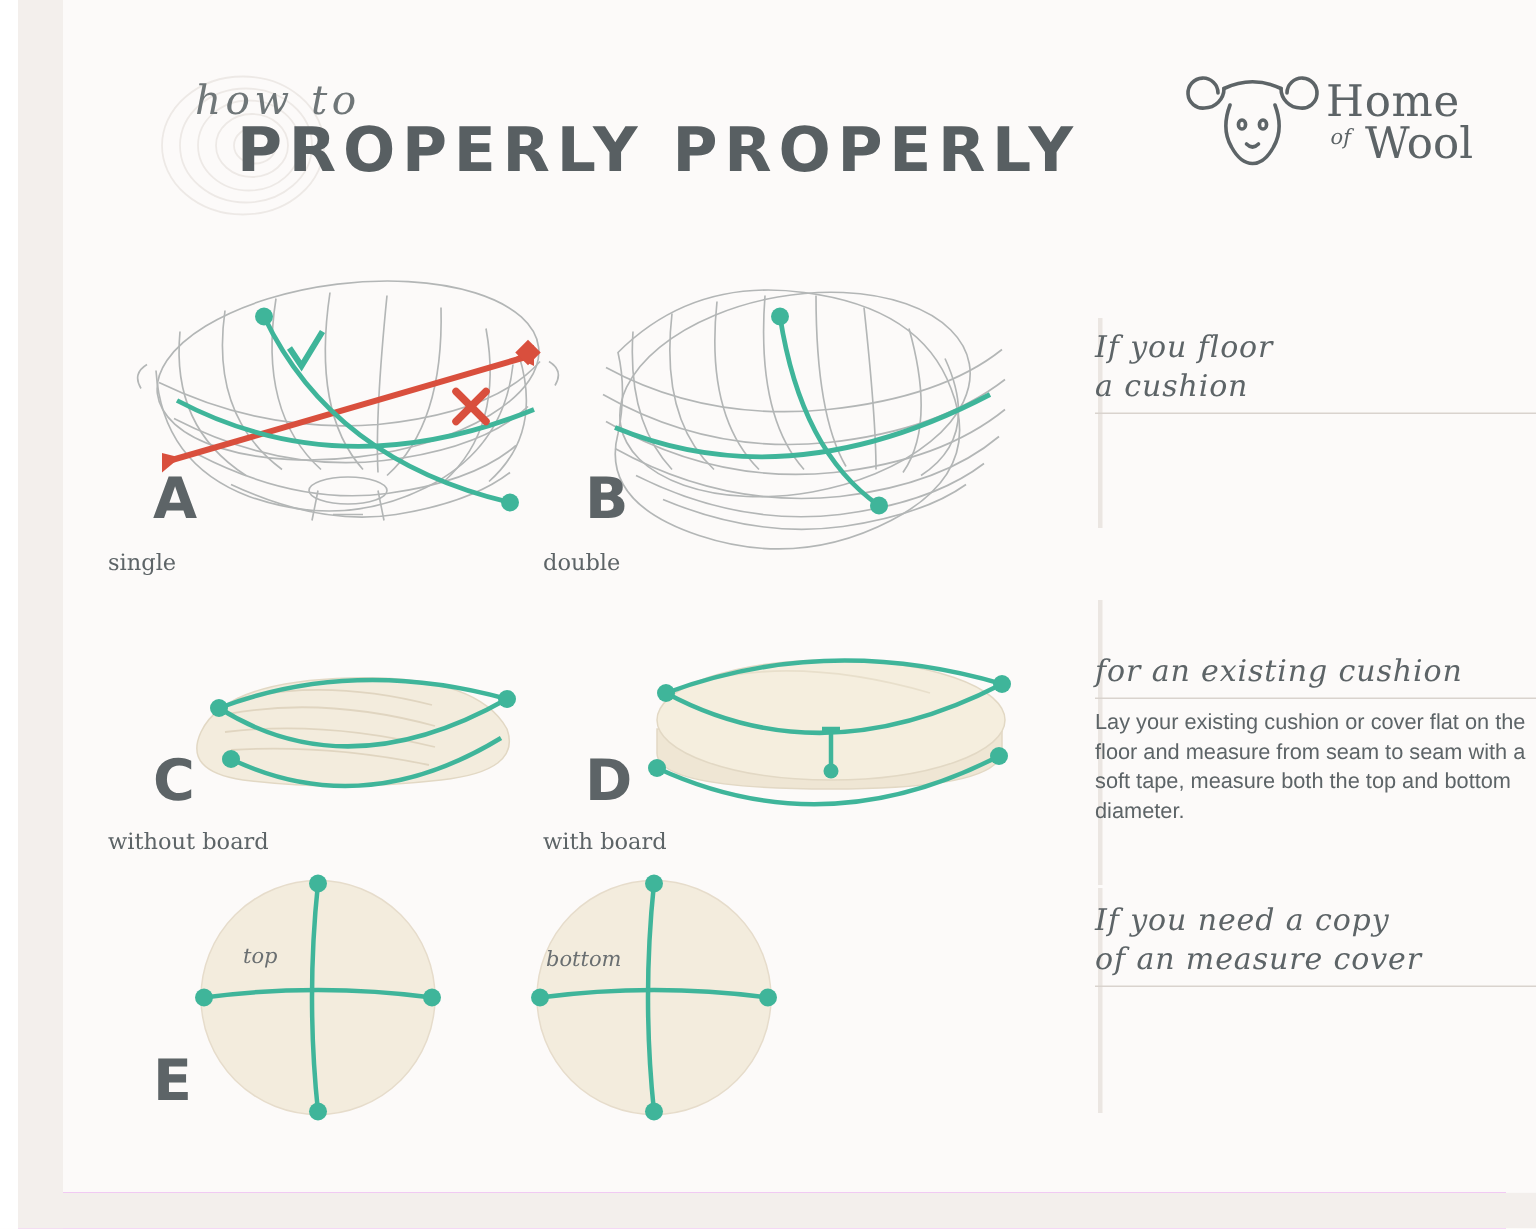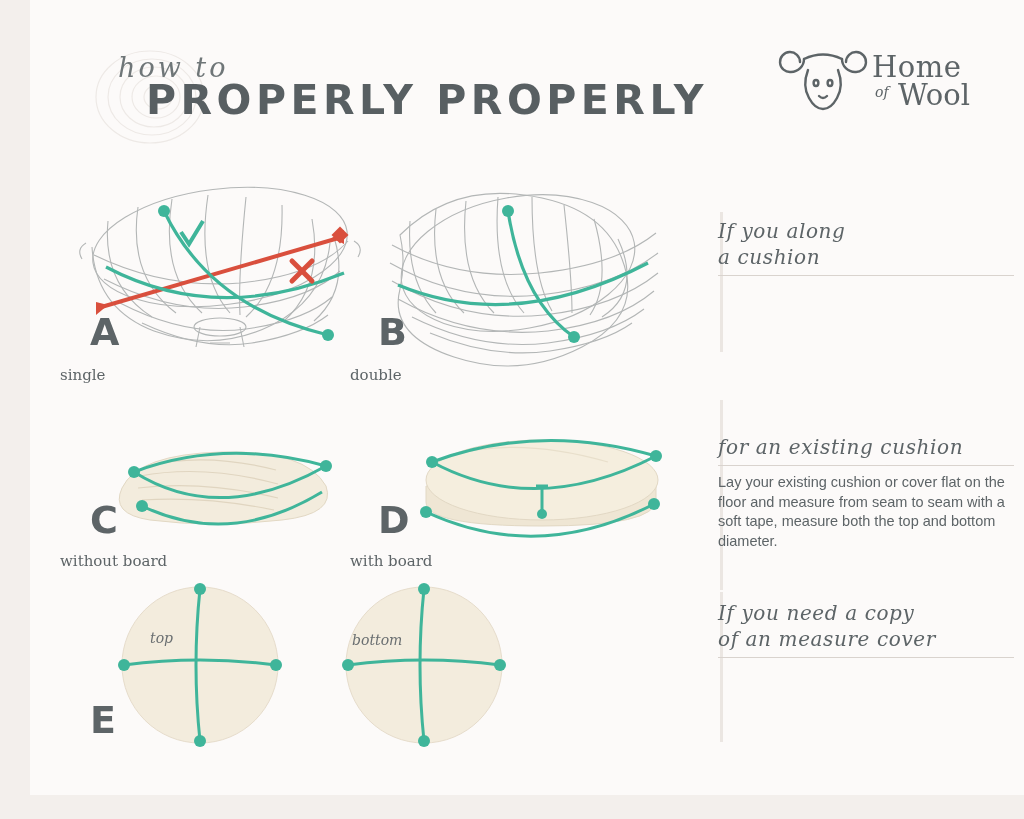--- a/index.html
+++ b/index.html
@@ -11,20 +11,21 @@
     width: 1024px;
     height: 819px;
     overflow: hidden;
     font-family: "Liberation Sans", sans-serif;
   }
   .page {
     position: relative;
     width: 992px;
     height: 819px;
     background: #d946ef;
+    margin-left: 12px;
   }
   .edge-left {
     position: absolute;
     left: 0; top: 0;
     width: 30px; height: 819px;
     background: #f3efec;
   }
   .edge-bottom {
     position: absolute;
     left: 0; bottom: 0;
@@ -323,21 +324,21 @@
       <circle cx="354" cy="181" r="6" fill="#3fb59a"></circle>
       <circle cx="278" cy="105" r="6" fill="#3fb59a"></circle>
       <circle cx="430" cy="105" r="6" fill="#3fb59a"></circle>
     </svg>
     <div class="fig-letter" style="left:60px; top:698px;">E</div>
     <div class="fig-sublabel" style="left:120px; top:630px;">top</div>
     <div class="fig-sublabel" style="left:322px; top:632px;">bottom</div>
 
     <div class="col-sep" style="top:212px; height:140px;"></div>
     <div class="panel-title" style="left:688px; top:218px;">
-      <span>If you along</span><br>
+      <span>If you floor</span><br>
       <span>a cushion</span>
     </div>
     <div class="panel-rule" style="left:688px; top:275px; width:296px;"></div>
 
     <div class="col-sep" style="top:400px; height:190px;"></div>
     <div class="panel-title" style="left:688px; top:408px;">
       <br>
       <span>for an existing cushion</span>
     </div>
     <div class="panel-rule" style="left:688px; top:465px; width:296px;"></div>

